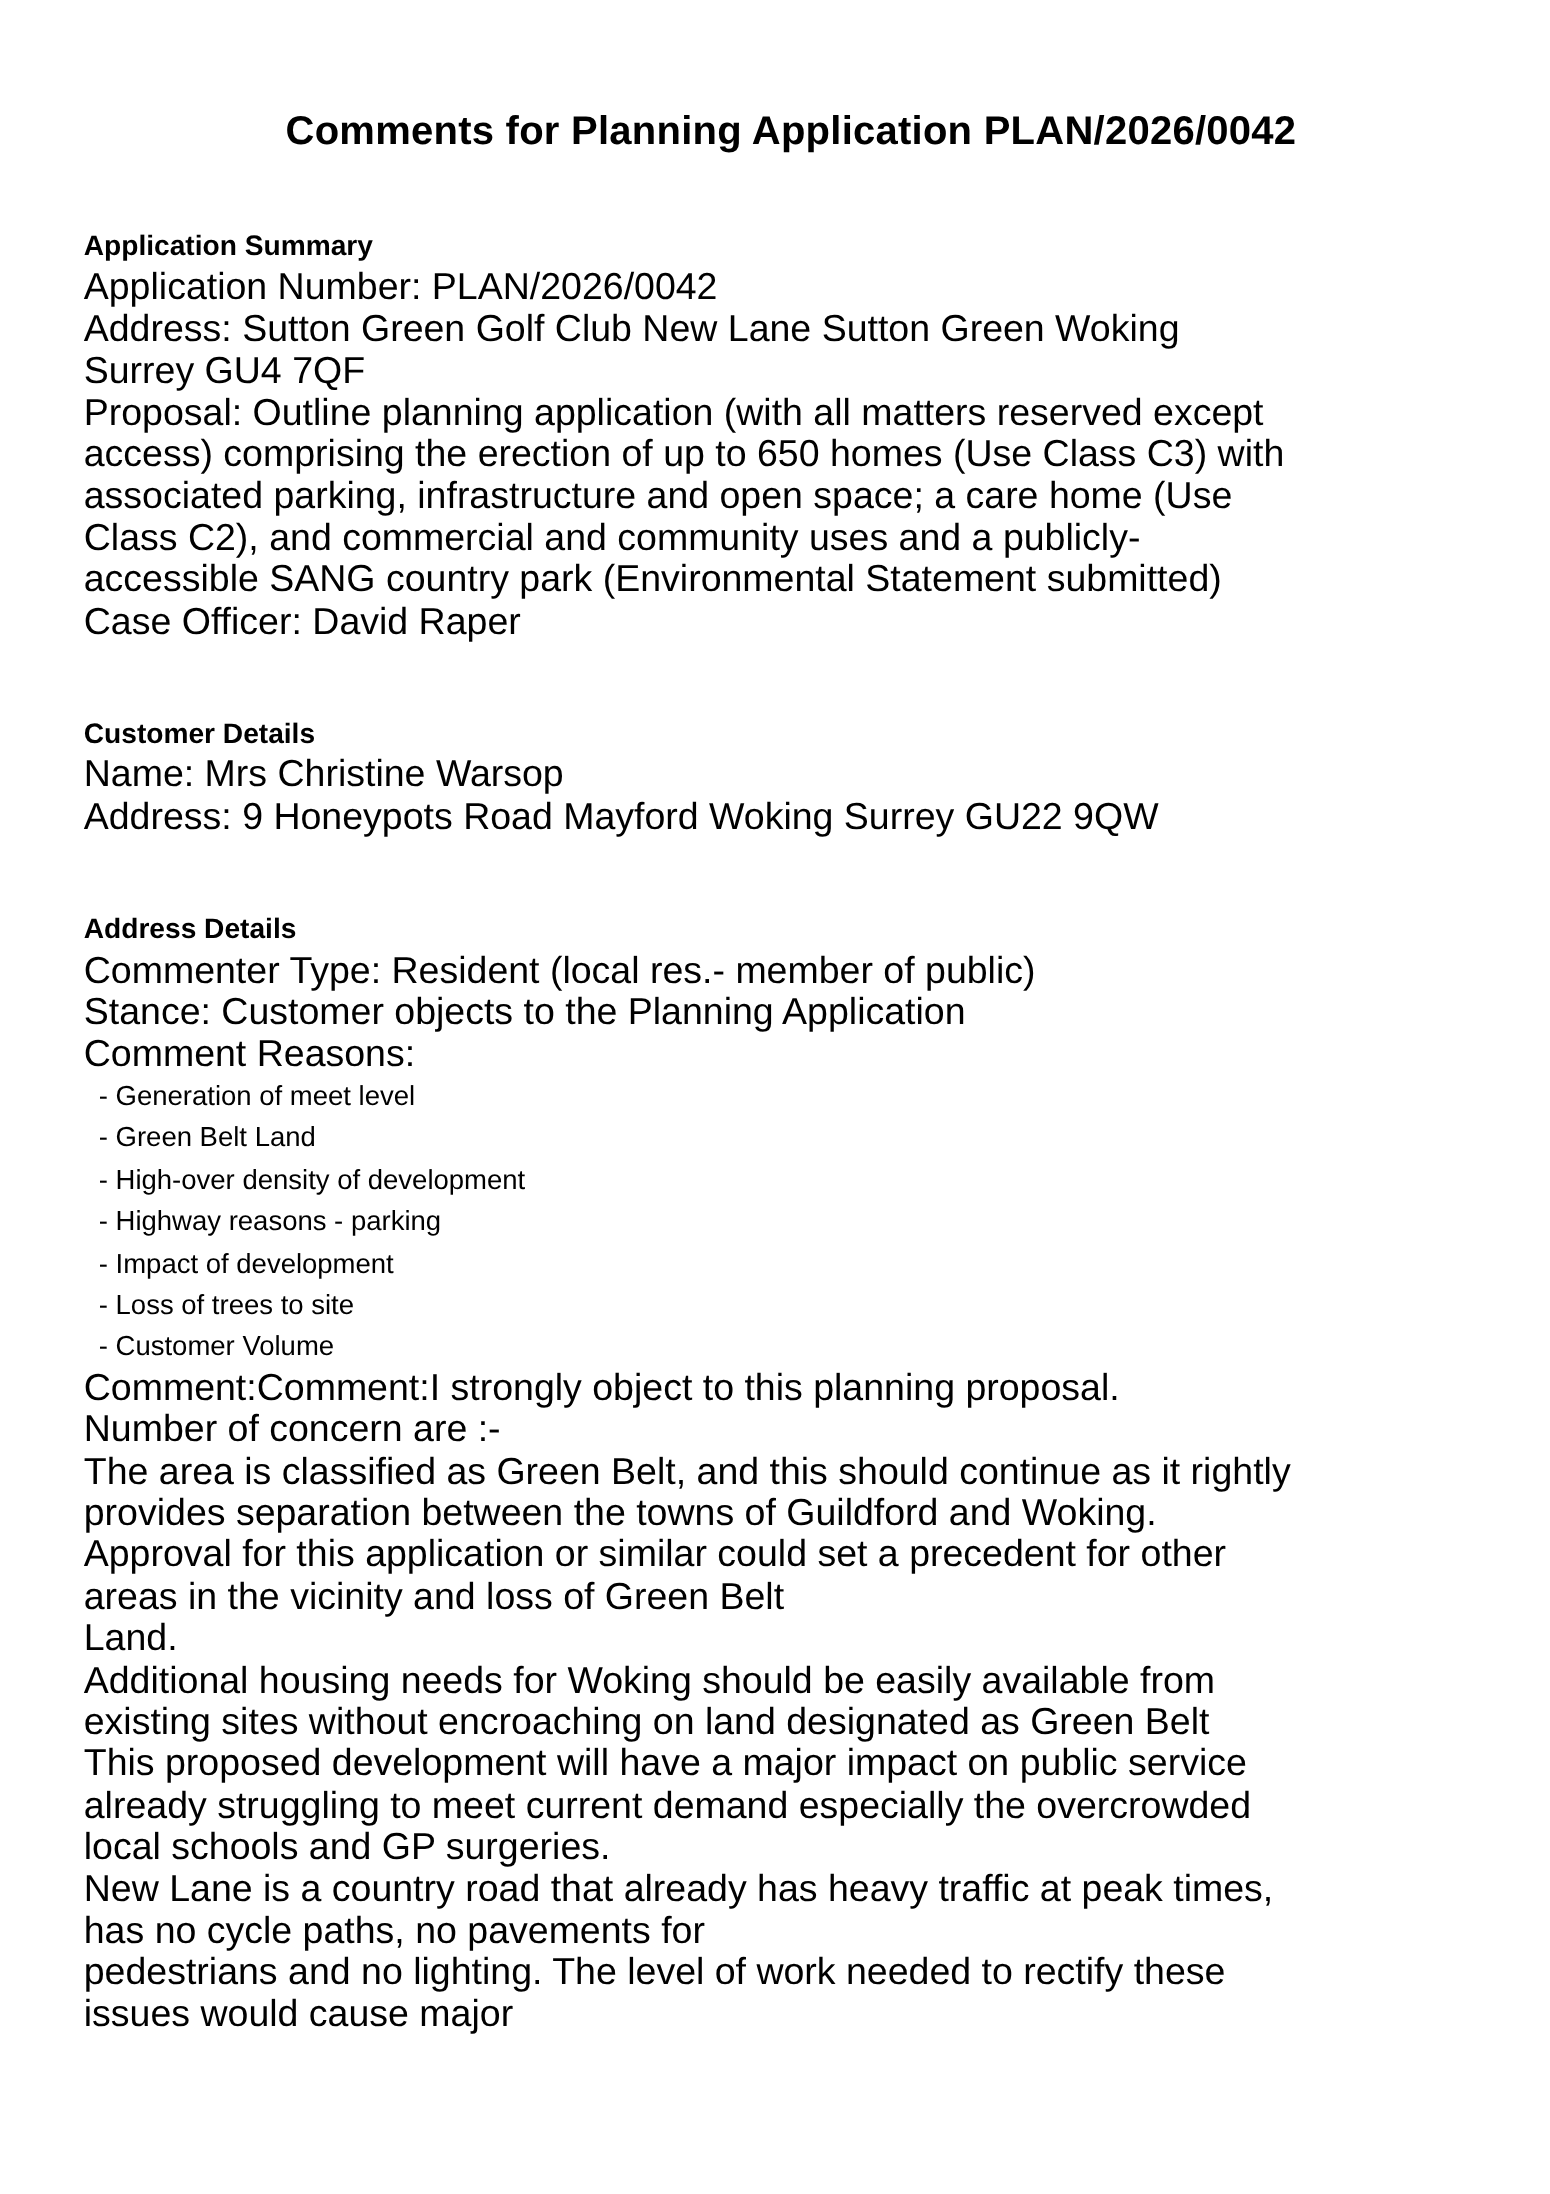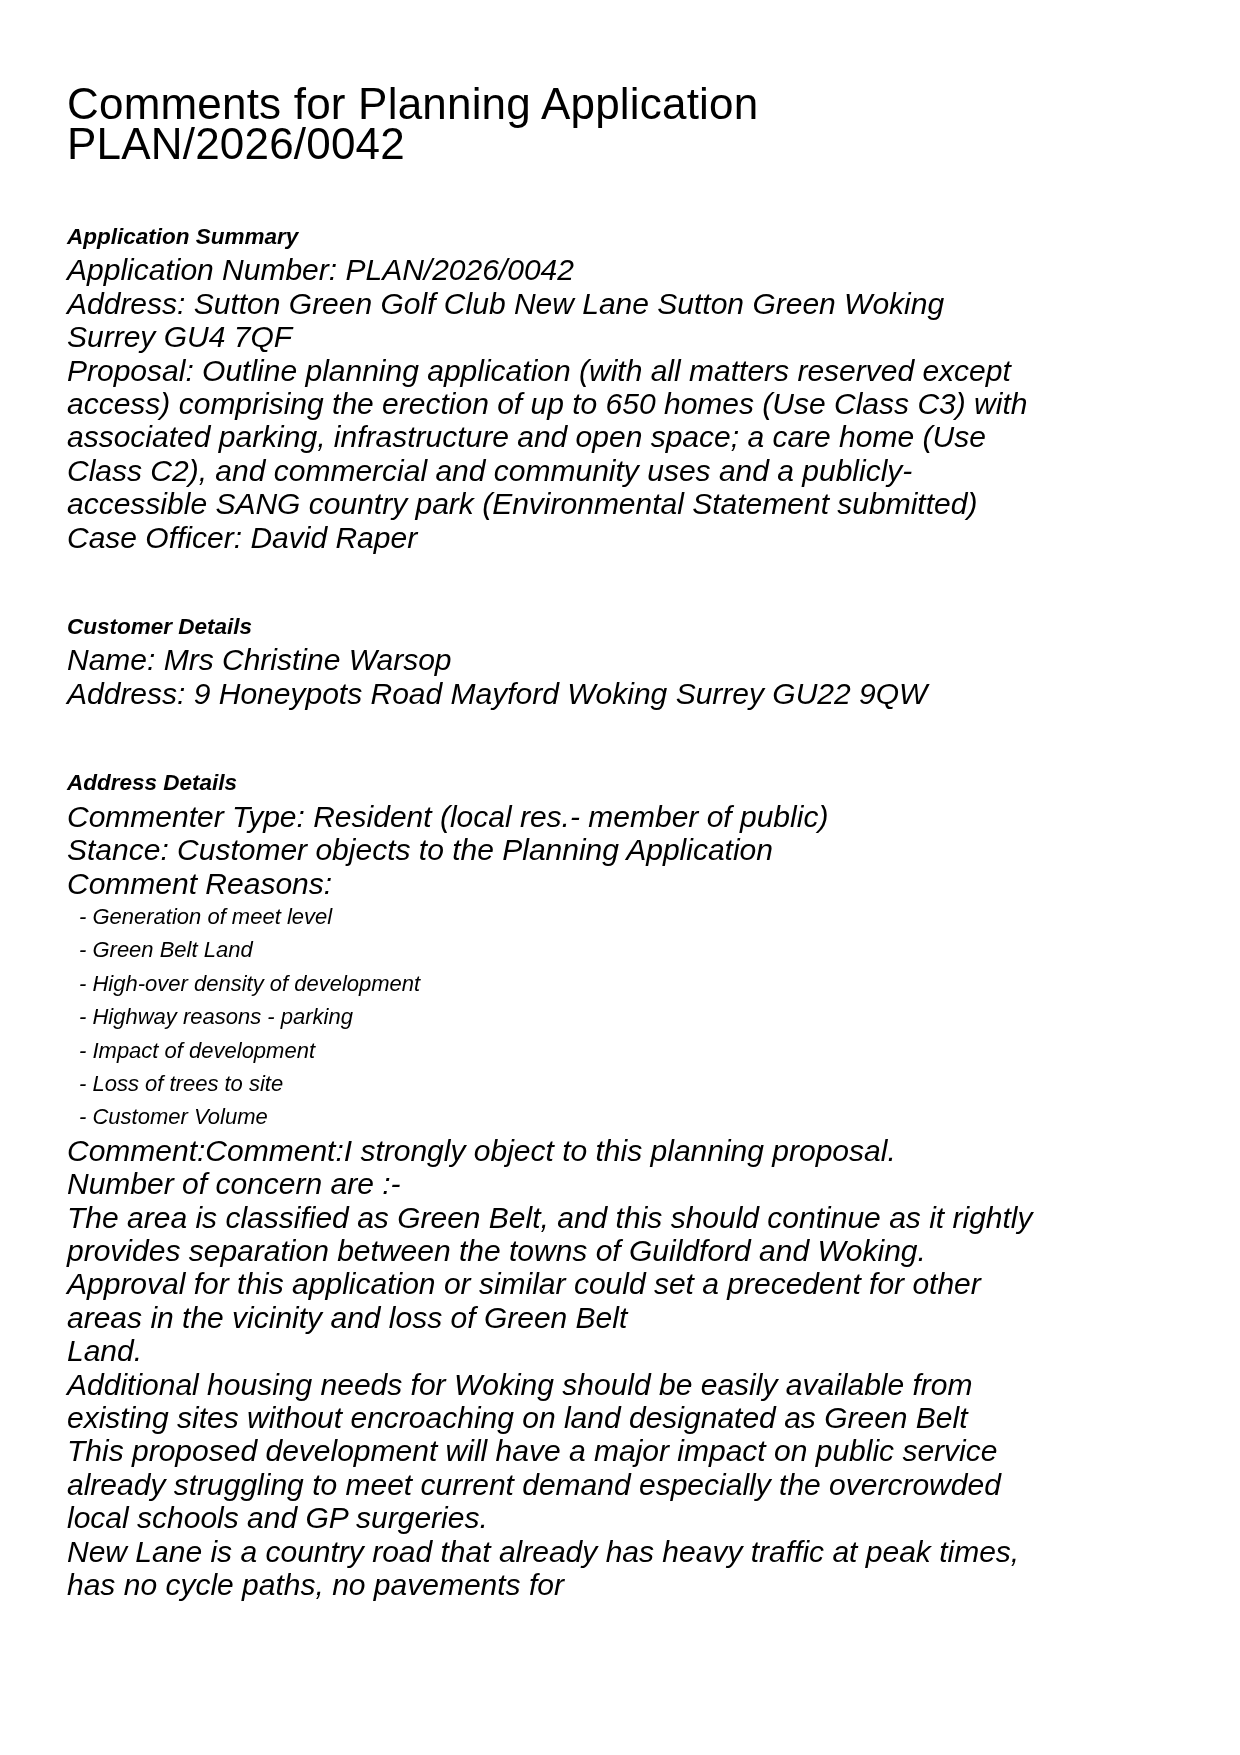--- a/index.html
+++ b/index.html
@@ -13,30 +13,29 @@
       box-sizing: border-box;
       background: #ffffff;
       color: #000000;
       font-family: "Liberation Sans", sans-serif;
       padding: 62px 0 40px 67px;
     }
     .content {
       width: 970px;
     }
     .doc-title {
-      font-size: 44px;
-      font-weight: normal;
-      text-align: left;
+      font-size: 32px;
+      font-weight: bold;
+      text-align: right;
       margin: 22px 0 0 0;
       line-height: 40px;
       letter-spacing: 0.2px;
     }
     .section {
       margin-top: 56px;
-      font-style: italic;
     }
     .section-heading {
       font-size: 22.5px;
       font-weight: bold;
       line-height: 33.4px;
       margin: 0;
     }
     .line, .para {
       font-size: 30px;
       line-height: 33.4px;
@@ -85,16 +84,17 @@
       <p class="reason-line">- Loss of trees to site</p>
       <p class="reason-line">- Customer Volume</p>
 
       <p class="para">Comment:Comment:I strongly object to this planning proposal.</p>
       <p class="para">Number of concern are :-</p>
       <p class="para">The area is classified as Green Belt, and this should continue as it rightly provides separation between the towns of Guildford and Woking. Approval for this application or similar could set a precedent for other areas in the vicinity and loss of Green Belt</p>
       <p class="para">Land.</p>
       <p class="para">Additional housing needs for Woking should be easily available from existing sites without encroaching on land designated as Green Belt</p>
       <p class="para">This proposed development will have a major impact on public service already struggling to meet current demand especially the overcrowded local schools and GP surgeries.</p>
       <p class="para">New Lane is a country road that already has heavy traffic at peak times, has no cycle paths, no pavements for</p>
+      <p class="para">pedestrians and no lighting. The level of work needed to rectify these issues would cause major</p>
     </div>
 
   </div>
 </div>
 
 </body></html>

